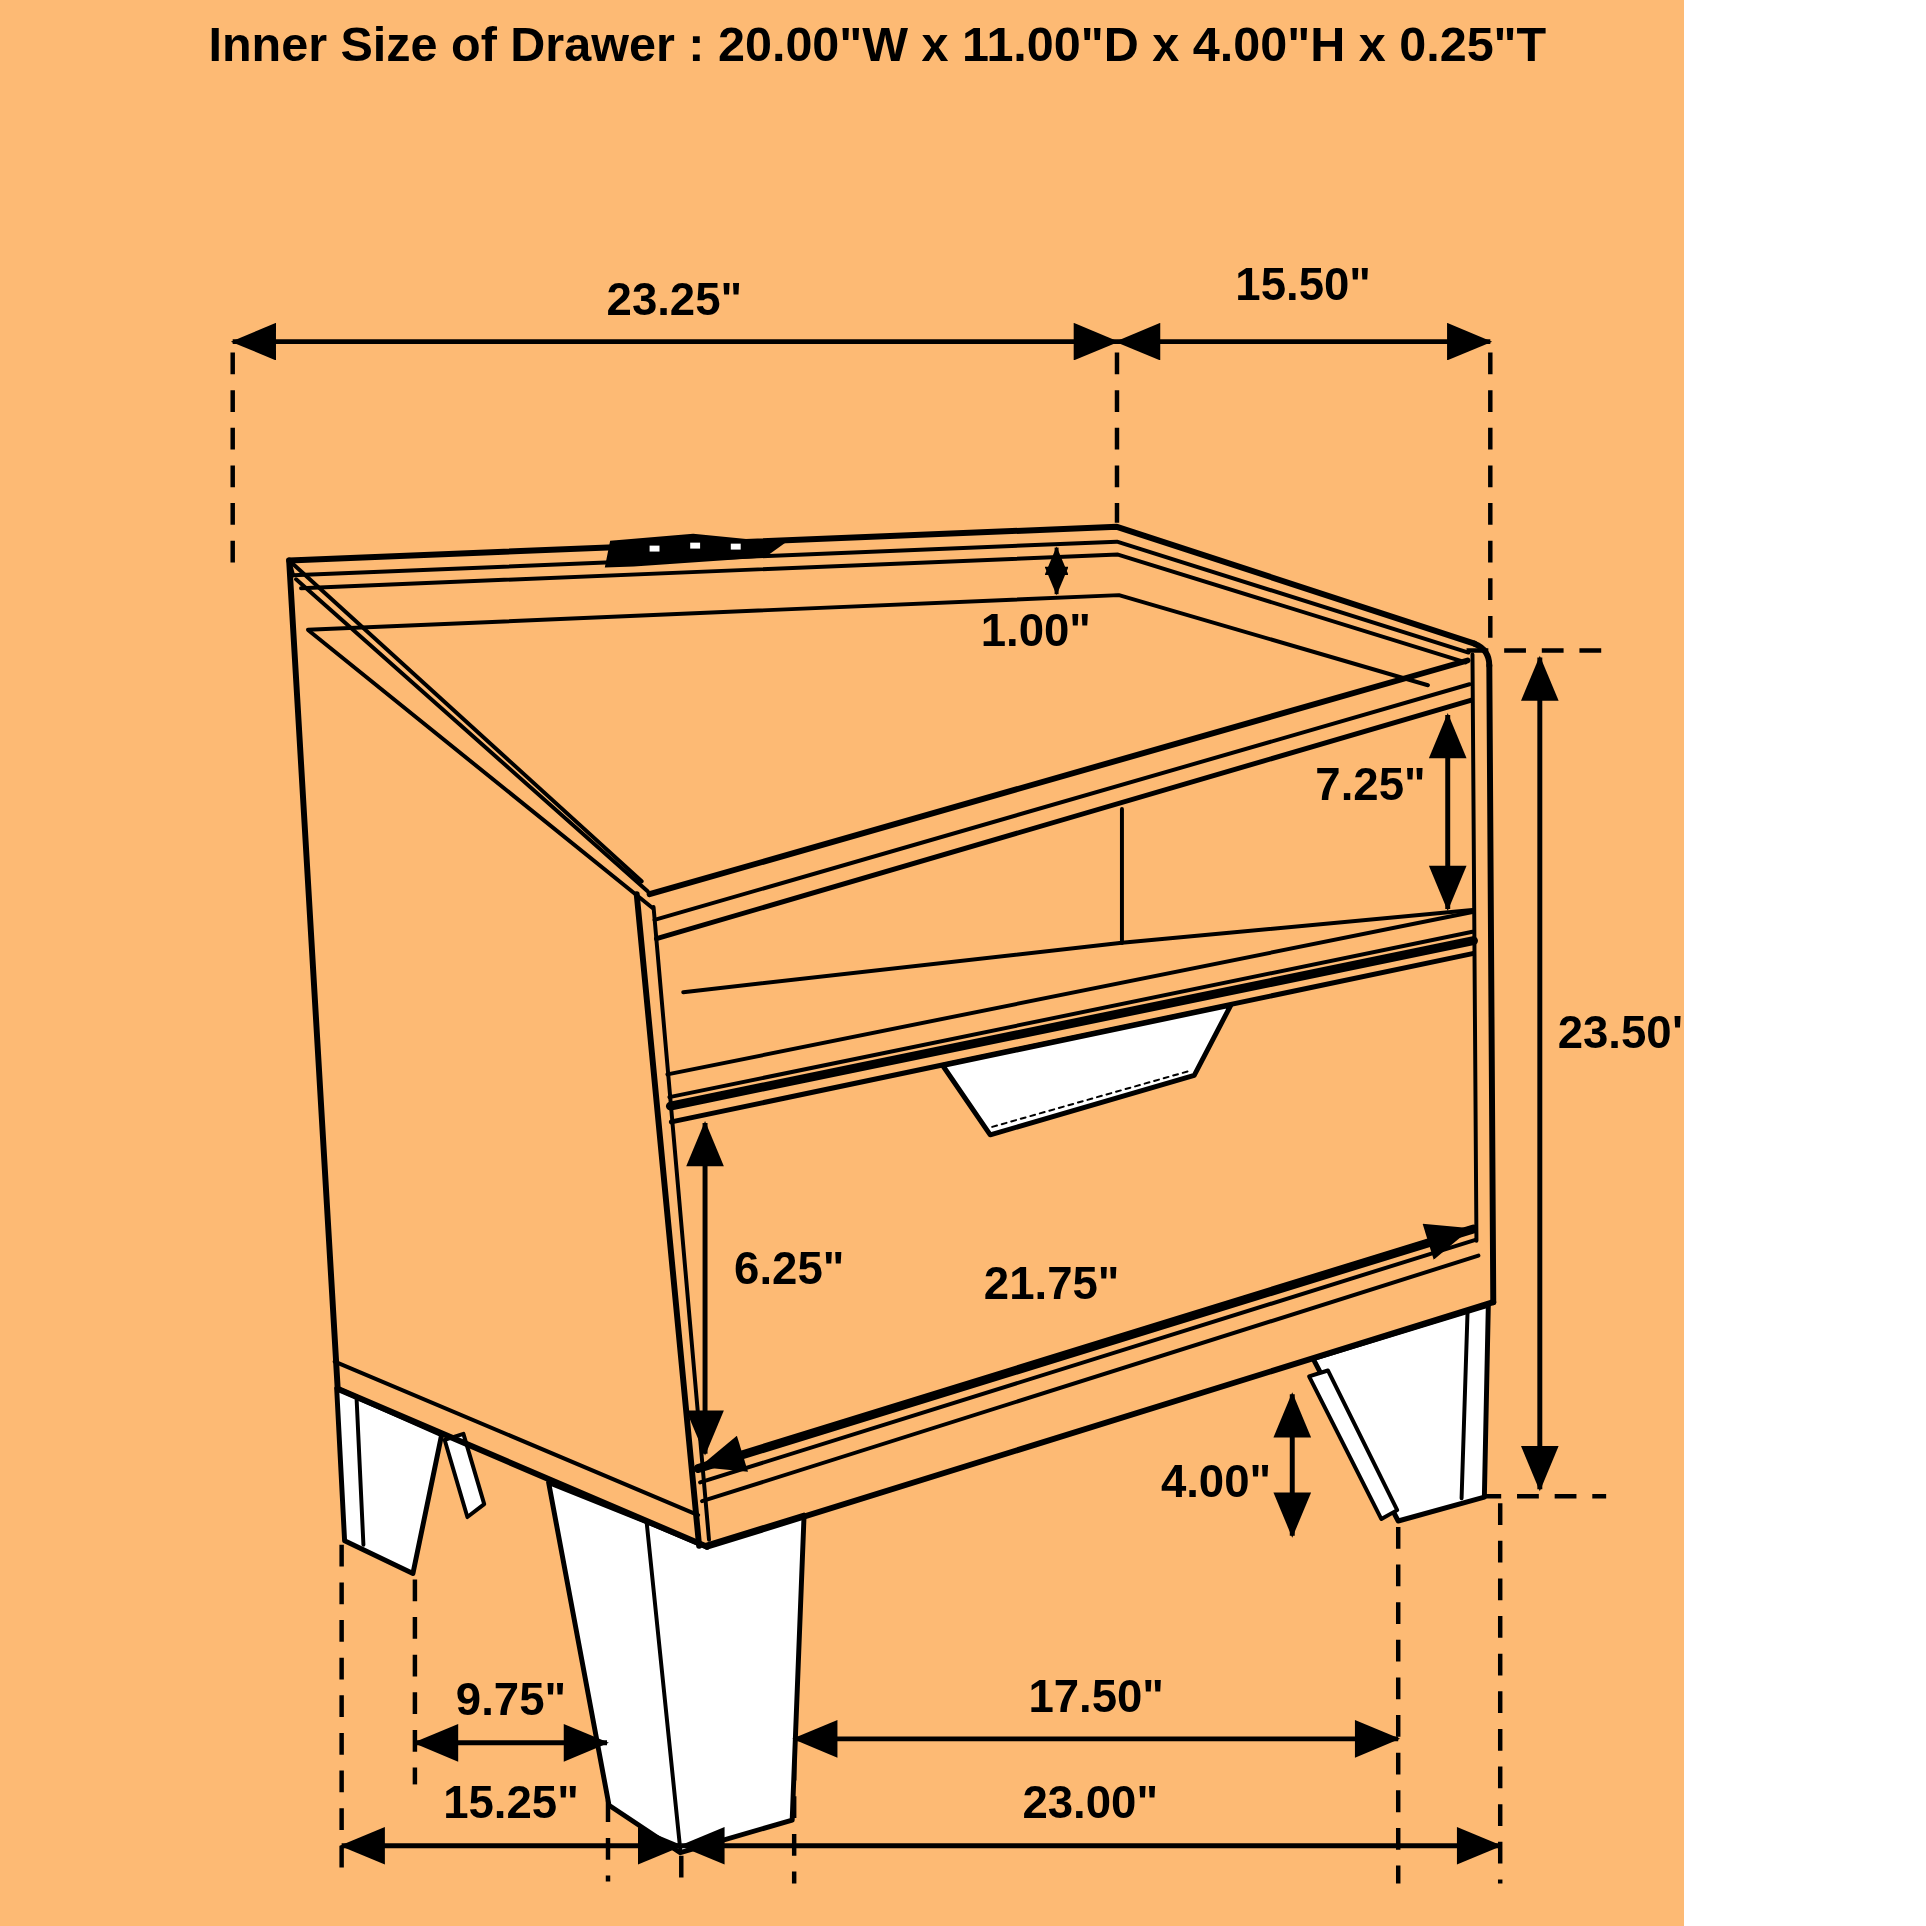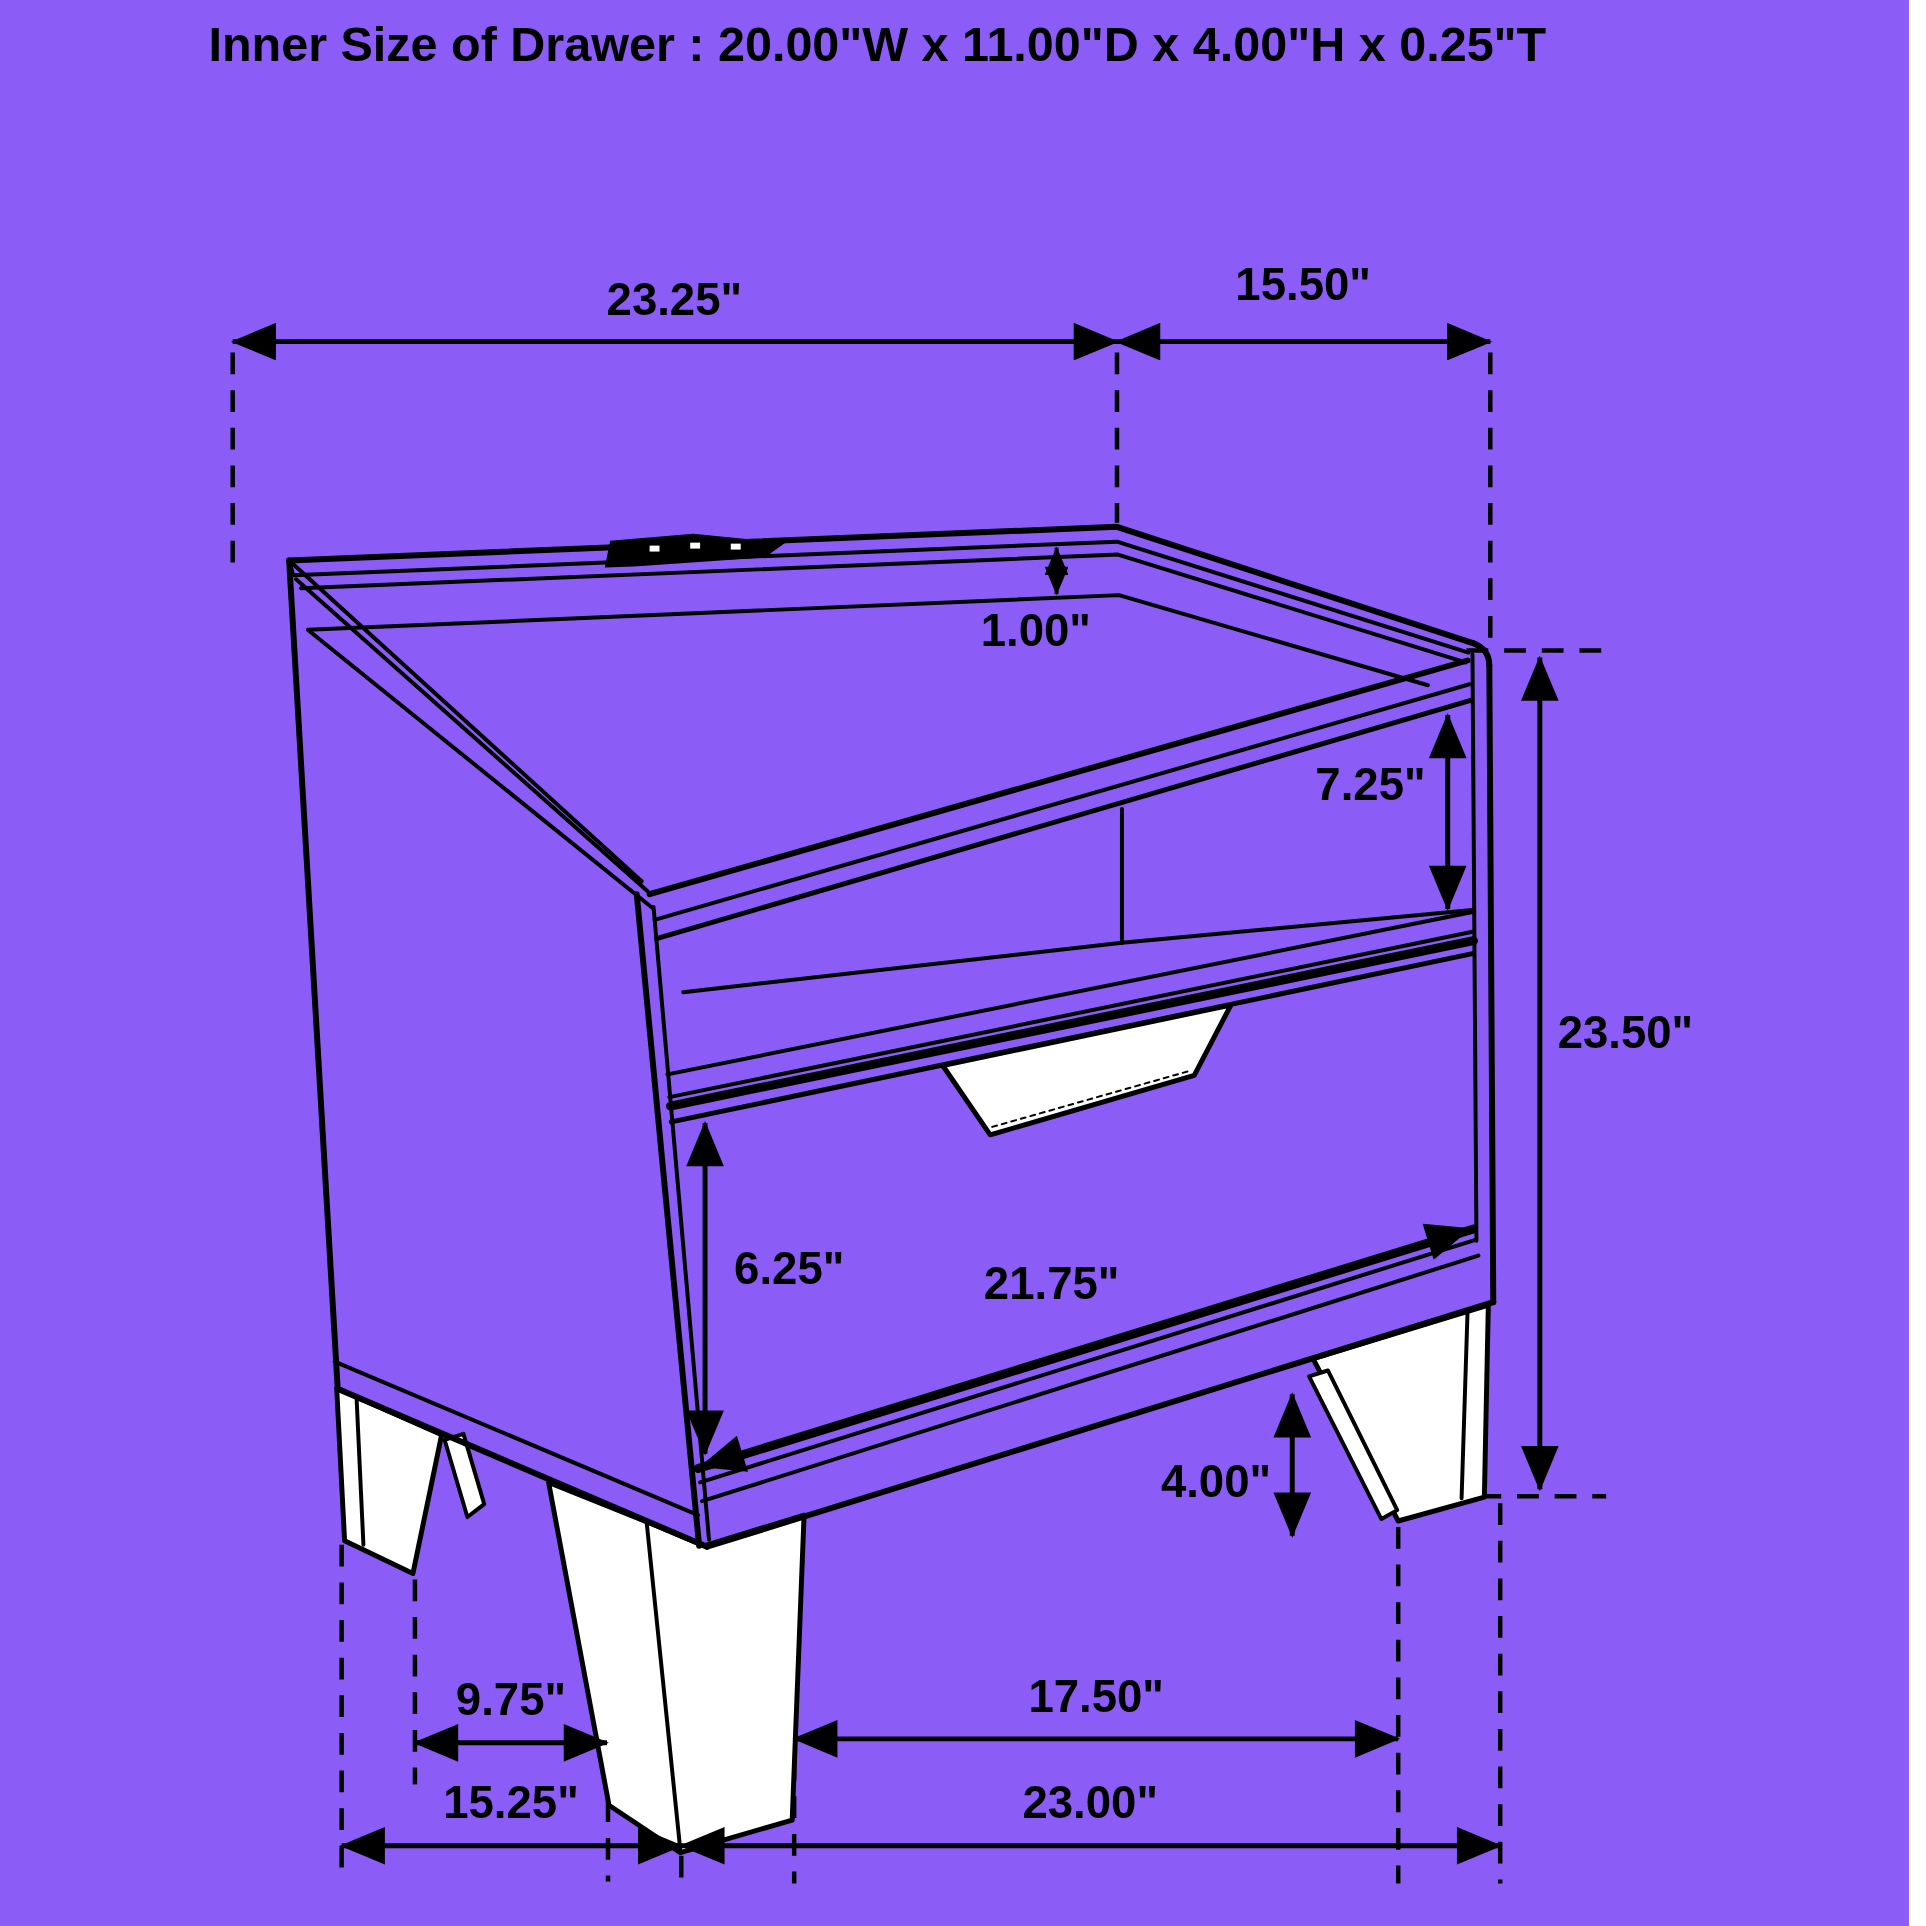--- a/index.html
+++ b/index.html
@@ -3,23 +3,23 @@
 <meta charset="utf-8">
 <style>
   html, body {
     margin: 0;
     padding: 0;
     background: #ffffff;
     font-family: "Liberation Sans", sans-serif;
   }
   .canvas {
     position: relative;
-    width: 1909px;
+    width: 1684px;
     height: 1927px;
-    background: #8b5cf6;
+    background: #fdba74;
     overflow: hidden;
   }
   svg { display: block; }
   .dim-label {
     font-family: "Liberation Sans", sans-serif;
     font-weight: bold;
     font-size: 46px;
     fill: #000000;
   }
   .title-label {

